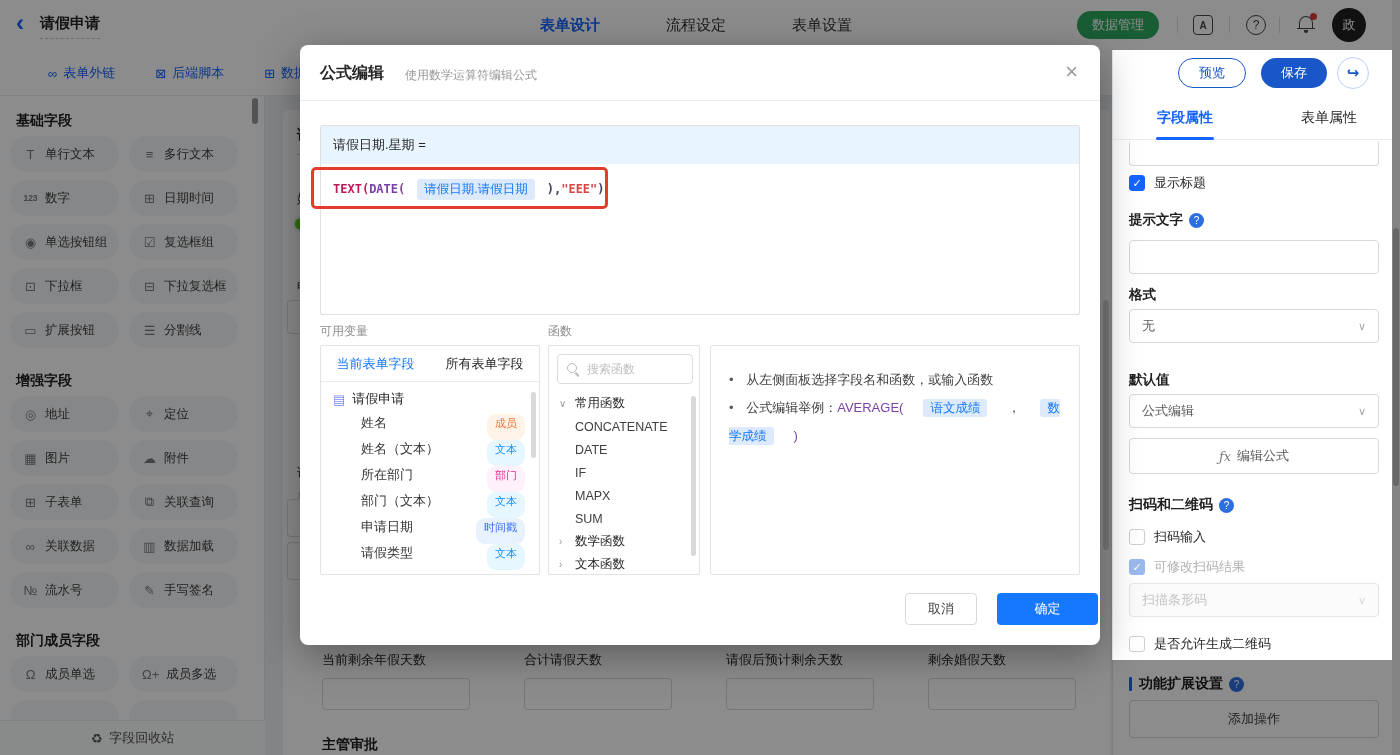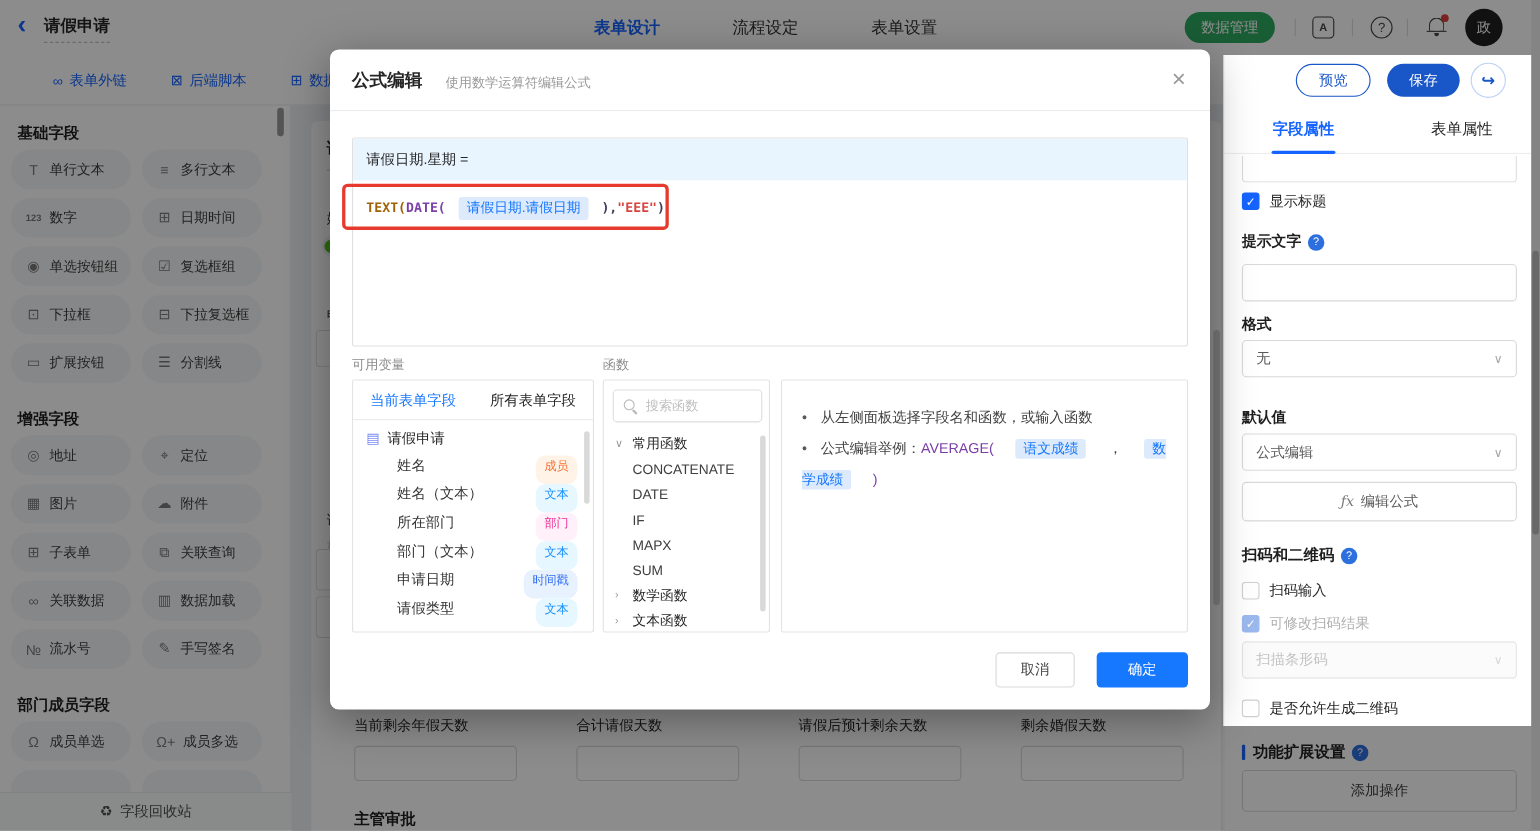--- a/index.html
+++ b/index.html
@@ -110,21 +110,21 @@
   box-shadow:0 10px 40px rgba(0,0,0,0.35);z-index:60}
 .m-head{position:absolute;left:0;top:0;width:100%;height:56px;border-bottom:1px solid #ececec}
 .m-title{position:absolute;left:20px;top:18px;font-size:16px;font-weight:700;color:#262626}
 .m-sub{position:absolute;left:105px;top:22px;font-size:12px;color:#999}
 .m-close{position:absolute;right:22px;top:14px;font-size:22px;color:#999;cursor:pointer;line-height:26px}
 .fbox{position:absolute;left:20px;top:80px;width:760px;height:190px;border:1px solid #e0e0e0;border-radius:2px;overflow:hidden}
 .fbox-head{height:38px;background:#e8f4fe;display:flex;align-items:center;padding-left:12px;font-size:13px;color:#262626}
 .fline{position:absolute;left:12px;top:50px;height:26px;display:flex;align-items:center;
   font-family:"DejaVu Sans Mono",monospace;font-size:12px}
 .tok{white-space:pre}
-.tok-fn1{color:#a16207;font-weight:700}
+.tok-fn1{color:#be185d;font-weight:700}
 .tok-fn2{color:#7b3fa8;font-weight:700}
 .tok-p{color:#3c3c55;font-weight:700}
 .tok-str{color:#d64541;font-weight:700}
 .tok-chip{color:#1677ff;background:#dceafb;padding:2px 7px;border-radius:3px;margin:0 12px;
   font-family:"Liberation Sans","DejaVu Sans",sans-serif;font-size:12.5px}
 .red-annot{position:absolute;left:311px;top:167px;width:297px;height:42px;border:3px solid #e63a2e;border-radius:5px;z-index:70}
 .small-gray{position:absolute;font-size:12px;color:#8c8c8c}
 .panelbox{position:absolute;top:300px;height:230px;border:1px solid #e3e3e3;border-radius:2px;background:#fff;overflow:hidden}
 .vtabs{display:flex;height:36px;border-bottom:1px solid #ececec}
 .vtab{flex:1;display:flex;align-items:center;justify-content:center;font-size:13px;color:#262626;cursor:pointer}
@@ -151,21 +151,21 @@
 .fn-rows{position:absolute;left:0;top:46px;width:100%}
 .fn-row{height:23px;display:flex;align-items:center;font-size:12.5px;color:#404040;padding-left:10px;cursor:pointer}
 .fn-arrow{display:inline-block;width:16px;color:#999;font-size:10px}
 .fn-group{color:#262626}
 .tips{padding:20px 18px;font-size:13px;color:#404040;line-height:28px}
 .tips .bullet{color:#595959;margin-right:9px}
 .tipchip{color:#1677ff;background:#dceafb;padding:2px 7px;border-radius:3px;margin:0 20px;font-size:12.5px}
 .tipfn{color:#7b3fa8}
 .btn-cancel{position:absolute;left:605px;top:548px;width:72px;height:32px;border:1px solid #d9d9d9;border-radius:4px;
   background:#fff;color:#404040;font-size:13px;display:flex;align-items:center;justify-content:center;cursor:pointer}
-.btn-ok{position:absolute;left:697px;top:548px;width:83px;height:32px;border-radius:4px;background:#1677ff;
+.btn-ok{position:absolute;left:697px;top:548px;width:101px;height:32px;border-radius:4px;background:#1677ff;
   color:#fff;font-size:13px;display:flex;align-items:center;justify-content:center;cursor:pointer}
 </style>
 </head>
 <body>
 
 <div class="stage">
 
   <div class="topbar">
     <span class="backchev">‹</span>
     <span class="apptitle">请假申请</span>

